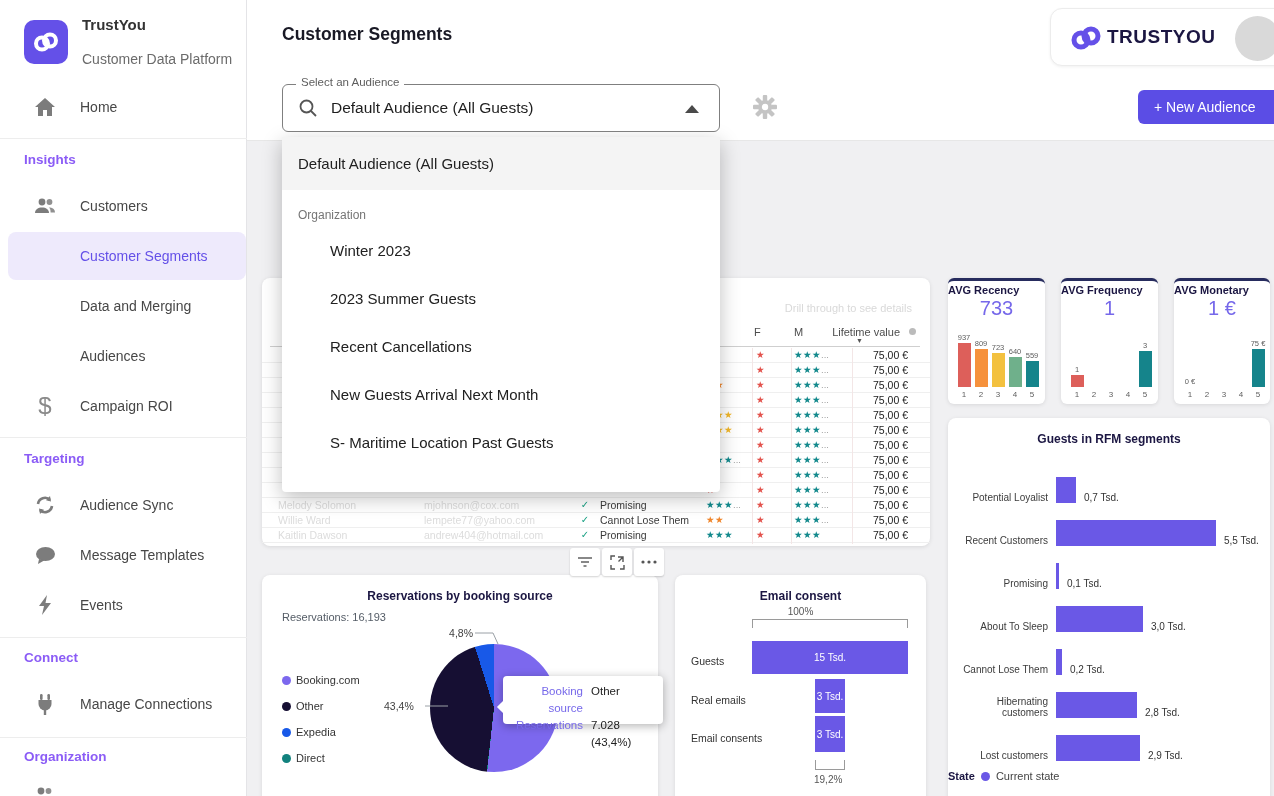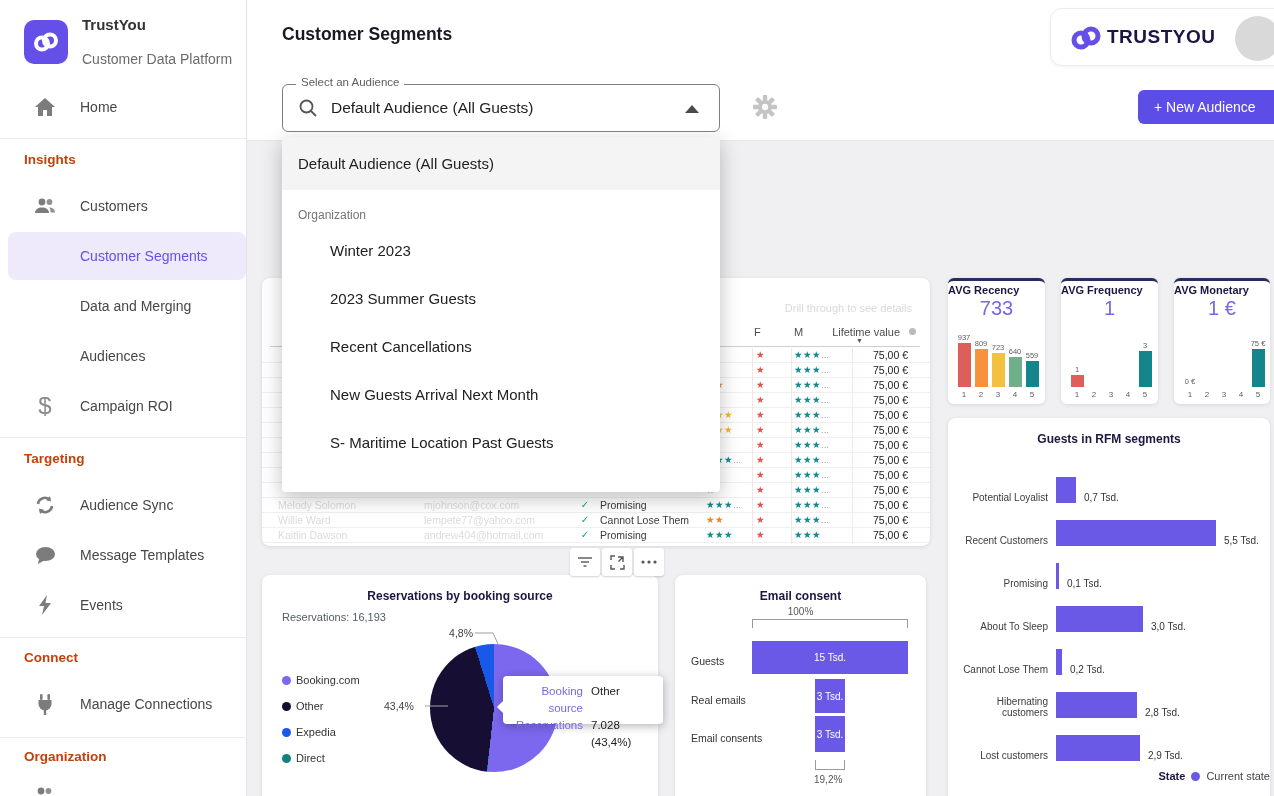--- a/index.html
+++ b/index.html
@@ -16,21 +16,21 @@
   .brand-name{font-size:15px;font-weight:bold;color:#333}
   .brand-sub{font-size:14px;color:#6b6b6b;margin-top:18px}
   .nav-item{position:absolute;left:0;width:247px;height:36px;display:flex;align-items:center;
             font-size:14px;color:#474747;cursor:pointer}
   .nav-item .nicon{position:absolute;left:32px;width:26px;display:flex;justify-content:center}
   .nav-item .nlabel{position:absolute;left:80px}
   .nav-sub .nlabel{left:80px}
   .nav-active{position:absolute;left:8px;width:238px;height:48px;background:#eeeafc;
               border-radius:8px;display:flex;align-items:center;cursor:pointer}
   .nav-active .nlabel{position:absolute;left:72px;color:#6450e8;font-size:14px}
-  .sec-title{position:absolute;left:24px;font-size:13.5px;font-weight:bold;color:#c2410c}
+  .sec-title{position:absolute;left:24px;font-size:13.5px;font-weight:bold;color:#8b5cf6}
   .sdivider{position:absolute;left:0;width:247px;border-top:1px solid #ededed}
   .icon-gray{fill:#7c7c7c}
   .dollar-icon{font-size:24px;color:#8a8a8a;font-weight:400}
 
   
   .page-title{position:absolute;left:282px;top:24px;font-size:17.5px;font-weight:bold;color:#191925}
   .select-box{position:absolute;left:282px;top:84px;width:438px;height:48px;background:#fff;
               border:1px solid #7f7f7f;border-radius:6px;z-index:45;cursor:pointer}
   .select-label{position:absolute;left:13px;top:-9px;background:#fff;padding:0 5px;
                 font-size:11.5px;color:#5e5e5e}
@@ -95,21 +95,21 @@
 
   
   .rfm-card{left:948px;top:418px;width:322px;height:390px}
   .chart-title{text-align:center;font-size:12px;font-weight:bold;color:#1b1642;margin-top:14px}
   .rfm-rows{position:absolute;left:0;top:42px;width:100%}
   .rfm-row{height:43px;display:flex;align-items:flex-end}
   .rfm-label{width:108px;text-align:right;font-size:10px;color:#3c3c3c;padding-right:8px;flex:none}
   .rfm-bar{height:26px;flex:none}
   .rfm-val{font-size:10px;color:#333;margin-left:8px;white-space:nowrap}
   .rfm-legend{position:absolute;left:0;top:352px;width:100%;display:flex;align-items:center;
-              justify-content:flex-end;gap:6px;font-size:11px;color:#444}
+              justify-content:flex-start;gap:6px;font-size:11px;color:#444}
   .rfm-legend b{color:#1b1642}
   .ldot{width:9px;height:9px;border-radius:50%}
 
   
   .pie-card{left:262px;top:575px;width:396px;height:260px}
   .pie-sub{position:absolute;left:20px;top:36px;font-size:11px;color:#545c66}
   .pie-legend{position:absolute;left:20px;top:92px}
   .pl-item{display:flex;align-items:center;gap:5px;height:26px;font-size:11px;color:#333}
   .pl-dot{width:9px;height:9px;border-radius:50%}
   .pie{position:absolute;left:168px;top:69px;width:128px;height:128px;border-radius:50%}

